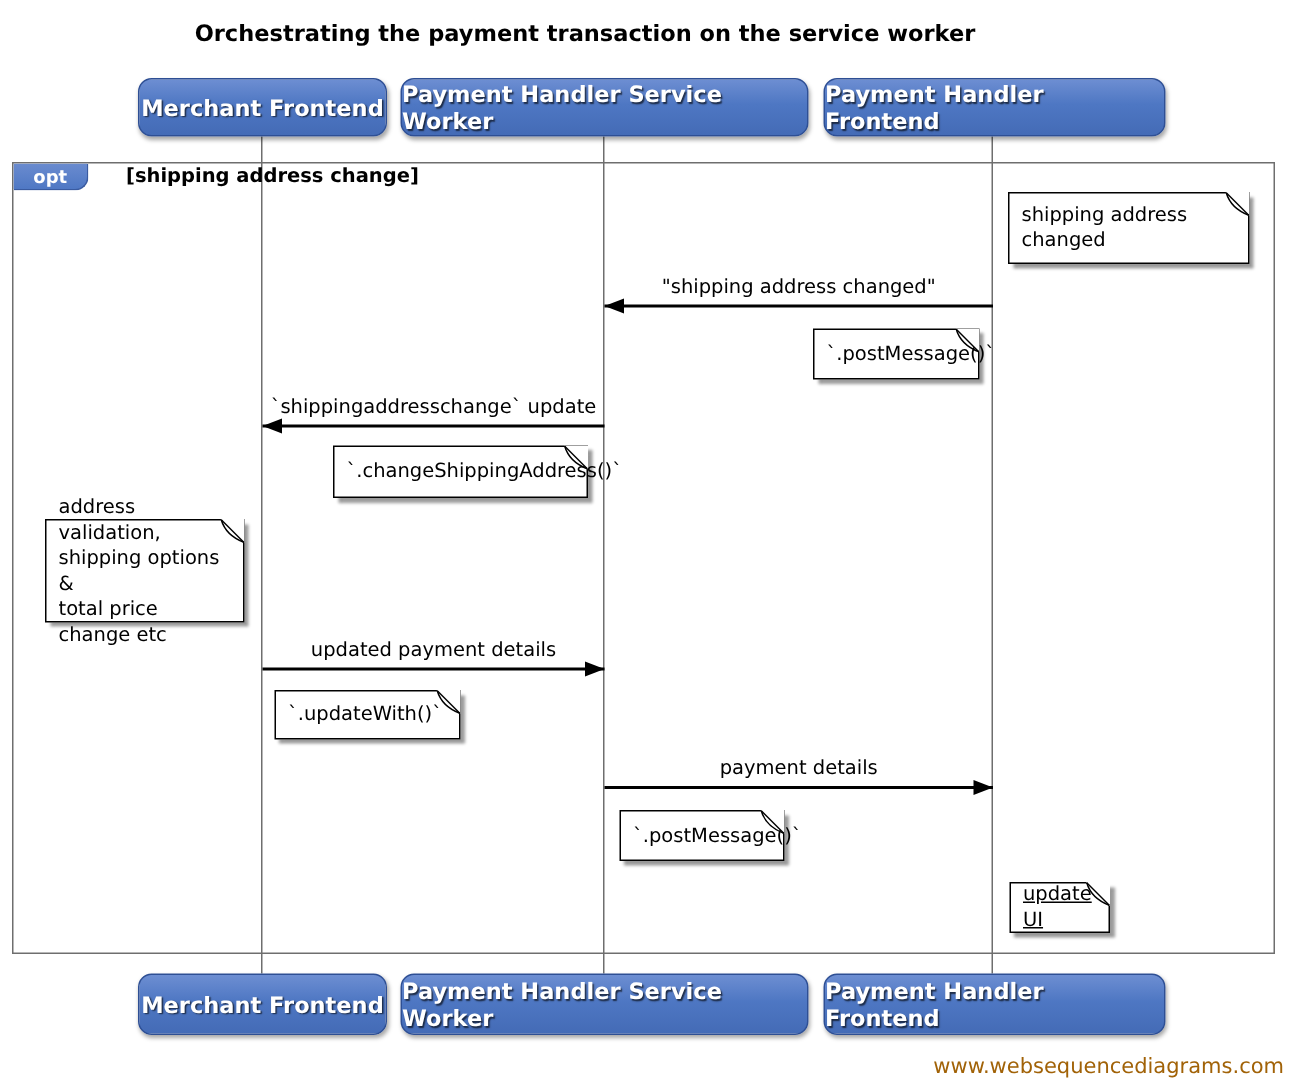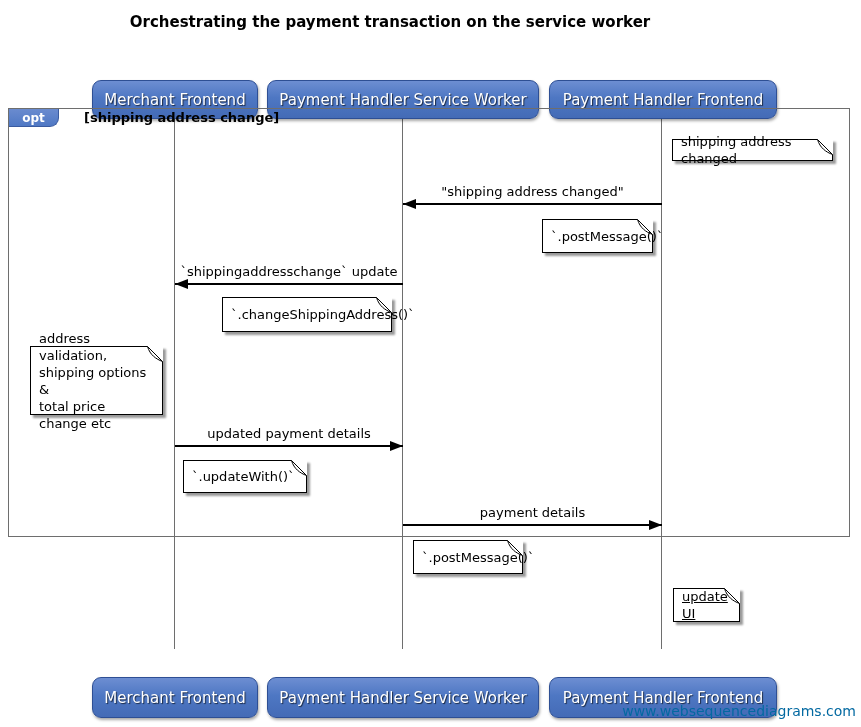--- a/index.html
+++ b/index.html
@@ -16,34 +16,33 @@
     text-align:center;font-size:15px;font-weight:bold;
   }
   
   .actor{
     position:absolute;height:39px;
     background:linear-gradient(180deg,#6d8ed2 0%,#4e77c3 45%,#446bb6 100%);
     border:1px solid #2e4f94;
     border-radius:9px;
     box-shadow:1px 2px 3px rgba(0,0,0,0.35);
     display:flex;align-items:center;justify-content:center;
-    color:#ffffff;font-size:15px;font-weight:normal;
+    color:#ffffff;font-size:15px;font-weight:bold;
     text-shadow:1px 1px 1px rgba(0,0,0,0.65);
     box-sizing:border-box;
-    margin-top:28px;
   }
   .actor.bottom{height:41px;}
   
   .lifeline{
     position:absolute;top:91px;height:558px;width:1px;
     background:#6e6e6e;
   }
   
   .frame{
-    position:absolute;left:8px;top:108px;width:842px;height:429px;
+    position:absolute;left:8px;top:108px;width:842px;height:528px;
     border:1px solid #6e6e6e;box-sizing:border-box;
   }
   .frame-tab{
     position:absolute;left:0;top:0;width:50px;height:18px;
     background:linear-gradient(180deg,#6a8bcf,#4f78c4);
     border-right:1px solid #3a5ba0;border-bottom:1px solid #3a5ba0;
     border-bottom-right-radius:9px;
     color:#ffffff;font-size:12px;font-weight:bold;
     display:flex;align-items:center;justify-content:center;
     box-sizing:border-box;
@@ -76,21 +75,21 @@
     box-shadow:3px 3px 2px rgba(0,0,0,0.4);
     box-sizing:border-box;
     display:flex;align-items:center;
     padding:2px 8px;
     font-size:13px;line-height:17px;
   }
   .note .note-text{white-space:pre-line;}
   .note .fold{position:absolute;top:-1px;right:-1px;width:16px;height:16px;}
   .watermark{
     position:absolute;right:5px;top:703px;
-    font-size:14px;color:#0369a1;
+    font-size:14px;color:#a16207;
   }
 </style>
 </head>
 <body>
 
 <div id="canvas">
 
   <div class="title">Orchestrating the payment transaction on the service worker</div>
 
   <div class="lifeline" style="left:174px;"></div>
@@ -99,21 +98,21 @@
 
   <div class="actor" style="left:92px;top:52px;width:166px;">Merchant Frontend</div>
   <div class="actor" style="left:267px;top:52px;width:272px;">Payment Handler Service Worker</div>
   <div class="actor" style="left:549px;top:52px;width:228px;">Payment Handler Frontend</div>
 
   <div class="frame">
     <div class="frame-tab">opt</div>
     <div class="frame-cond">[shipping address change]</div>
   </div>
 
-  <div class="note" style="left:672px;top:139px;width:161px;height:22px;">
+  <div class="note" style="left:672px;top:128px;width:161px;height:48px;">
     <span class="note-text">shipping address changed</span>
     <svg class="fold" viewBox="0 0 16 16">
       <polygon points="0,0 16,0 16,16" fill="#ffffff"></polygon>
       <path d="M0.5,0.5 L15.5,15.5" stroke="#000" stroke-width="1" fill="none"></path>
       <path d="M0.5,0.5 C3,9 9,13 15.5,15.5" stroke="#000" stroke-width="1" fill="none"></path>
     </svg>
   </div>
 
   <div class="message" style="left:403px;top:184px;width:259px;">
     <div class="msg-label">"shipping address changed"</div>

